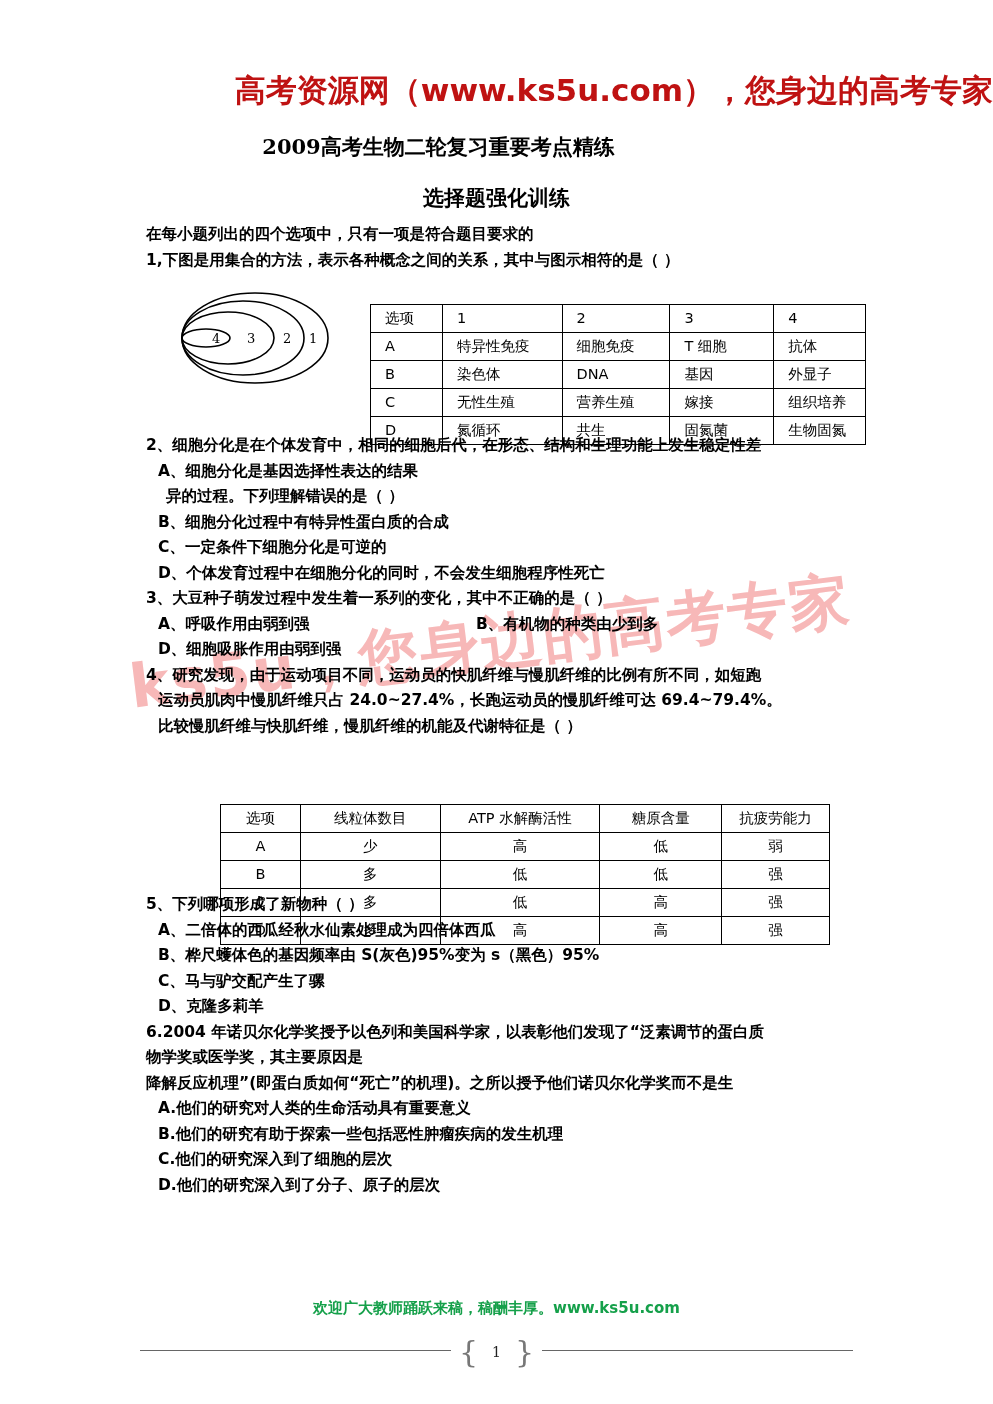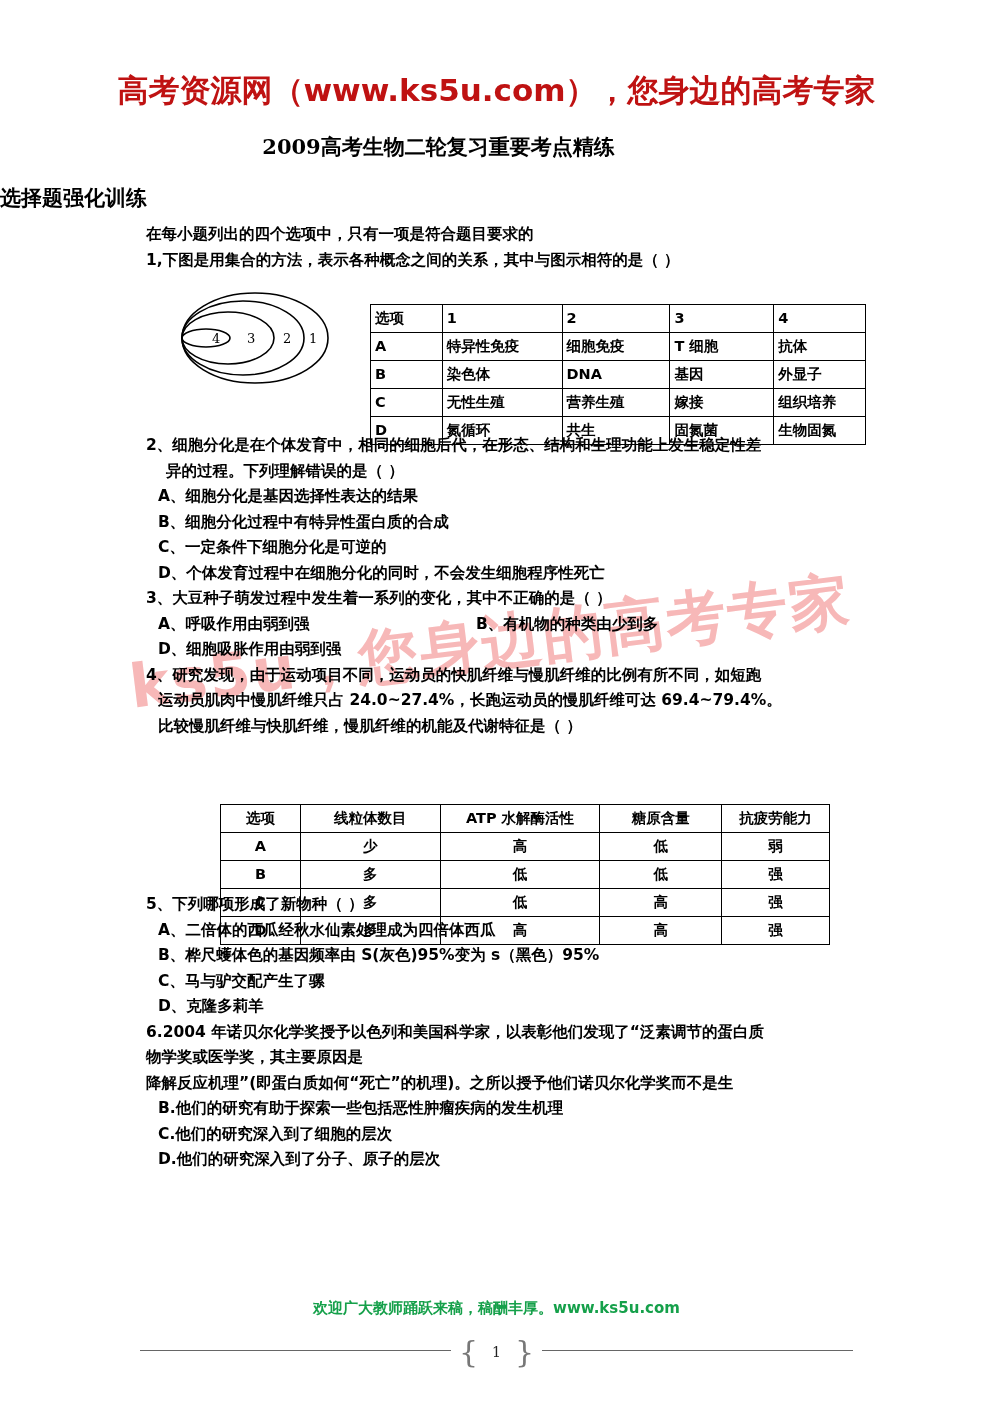--- a/index.html
+++ b/index.html
@@ -41,21 +41,21 @@
     position: relative;
     z-index: 2;
   }
 
   
   .site-banner {
     position: absolute;
     left: 0;
     top: 70px;
     width: 993px;
-    text-align: center;
+    text-align: right;
     color: #bf1212;
     font-size: 31px;
     font-weight: bold;
     letter-spacing: 0px;
     font-family: "DejaVu Sans", "Liberation Sans", sans-serif;
   }
   .doc-title {
     position: absolute;
     left: 0;
     top: 133px;
@@ -64,20 +64,21 @@
     font-size: 21px;
     font-weight: bold;
     color: #000;
     font-family: "DejaVu Serif", "Liberation Serif", serif;
   }
   .doc-subtitle {
     position: absolute;
     left: 0;
     top: 184px;
     width: 993px;
+    text-align: center;
     font-size: 21px;
     font-weight: bold;
     color: #000;
     font-family: "DejaVu Serif", "Liberation Serif", serif;
   }
 
   
   .body-area {
     position: absolute;
     left: 146px;
@@ -122,22 +123,22 @@
 
   
   table.qtable {
     border-collapse: collapse;
     font-size: 14.5px;
     color: #000;
     font-family: "DejaVu Sans", "Liberation Sans", sans-serif;
   }
   table.qtable td, table.qtable th {
     border: 1px solid #000;
-    padding: 3px 4px;
-    font-weight: bold;
+    padding: 3px 14px;
+    font-weight: normal;
     height: 21px;
     line-height: 21px;
   }
   #table1 {
     position: absolute;
     left: 370px;
     top: 304px;
     width: 496px;
   }
   #table1 td { text-align: left; }
@@ -227,22 +228,22 @@
     <div class="doc-subtitle">选择题强化训练</div>
 
     <div class="body-area">
 
       <div class="line">在每小题列出的四个选项中，只有一项是符合题目要求的</div>
       <div class="line">1,下图是用集合的方法，表示各种概念之间的关系，其中与图示相符的是（   ）</div>
 
       <div style="height:160px"></div>
 
       <div class="line">2、细胞分化是在个体发育中，相同的细胞后代，在形态、结构和生理功能上发生稳定性差</div>
+      <div class="line indent2">A、细胞分化是基因选择性表达的结果</div>
       <div class="line indent1">异的过程。下列理解错误的是（   ）</div>
-      <div class="line indent2">A、细胞分化是基因选择性表达的结果</div>
       <div class="line indent2">B、细胞分化过程中有特异性蛋白质的合成</div>
       <div class="line indent2">C、一定条件下细胞分化是可逆的</div>
       <div class="line indent2">D、个体发育过程中在细胞分化的同时，不会发生细胞程序性死亡</div>
 
       <div class="line">3、大豆种子萌发过程中发生着一系列的变化，其中不正确的是（   ）</div>
       <div class="two-col">
         <span>A、呼吸作用由弱到强</span>
         <span>B、有机物的种类由少到多</span>
       </div>
       <div class="two-col">
@@ -257,20 +258,21 @@
 
       <div class="line">5、下列哪项形成了新物种（   ）</div>
       <div class="line indent2">A、二倍体的西瓜经秋水仙素处理成为四倍体西瓜</div>
       <div class="line indent2">B、桦尺蠖体色的基因频率由 S(灰色)95%变为 s（黑色）95%</div>
       <div class="line indent2">C、马与驴交配产生了骡</div>
       <div class="line indent2">D、克隆多莉羊</div>
 
       <div class="line">6.2004 年诺贝尔化学奖授予以色列和美国科学家，以表彰他们发现了“泛素调节的蛋白质</div>
       <div class="line">物学奖或医学奖，其主要原因是</div>
       <div class="line">降解反应机理”(即蛋白质如何“死亡”的机理)。之所以授予他们诺贝尔化学奖而不是生</div>
+      <div class="line indent2">A.他们的研究对人类的生命活动具有重要意义</div>
       <div class="line indent2">B.他们的研究有助于探索一些包括恶性肿瘤疾病的发生机理</div>
       <div class="line indent2">C.他们的研究深入到了细胞的层次</div>
       <div class="line indent2">D.他们的研究深入到了分子、原子的层次</div>
 
     </div>
 
     <div class="q1-block">
       <div class="venn">
         <svg width="185" height="92" viewBox="0 0 185 92">
           <ellipse cx="79" cy="46" rx="73" ry="45" fill="none" stroke="#000" stroke-width="1.6"></ellipse>

